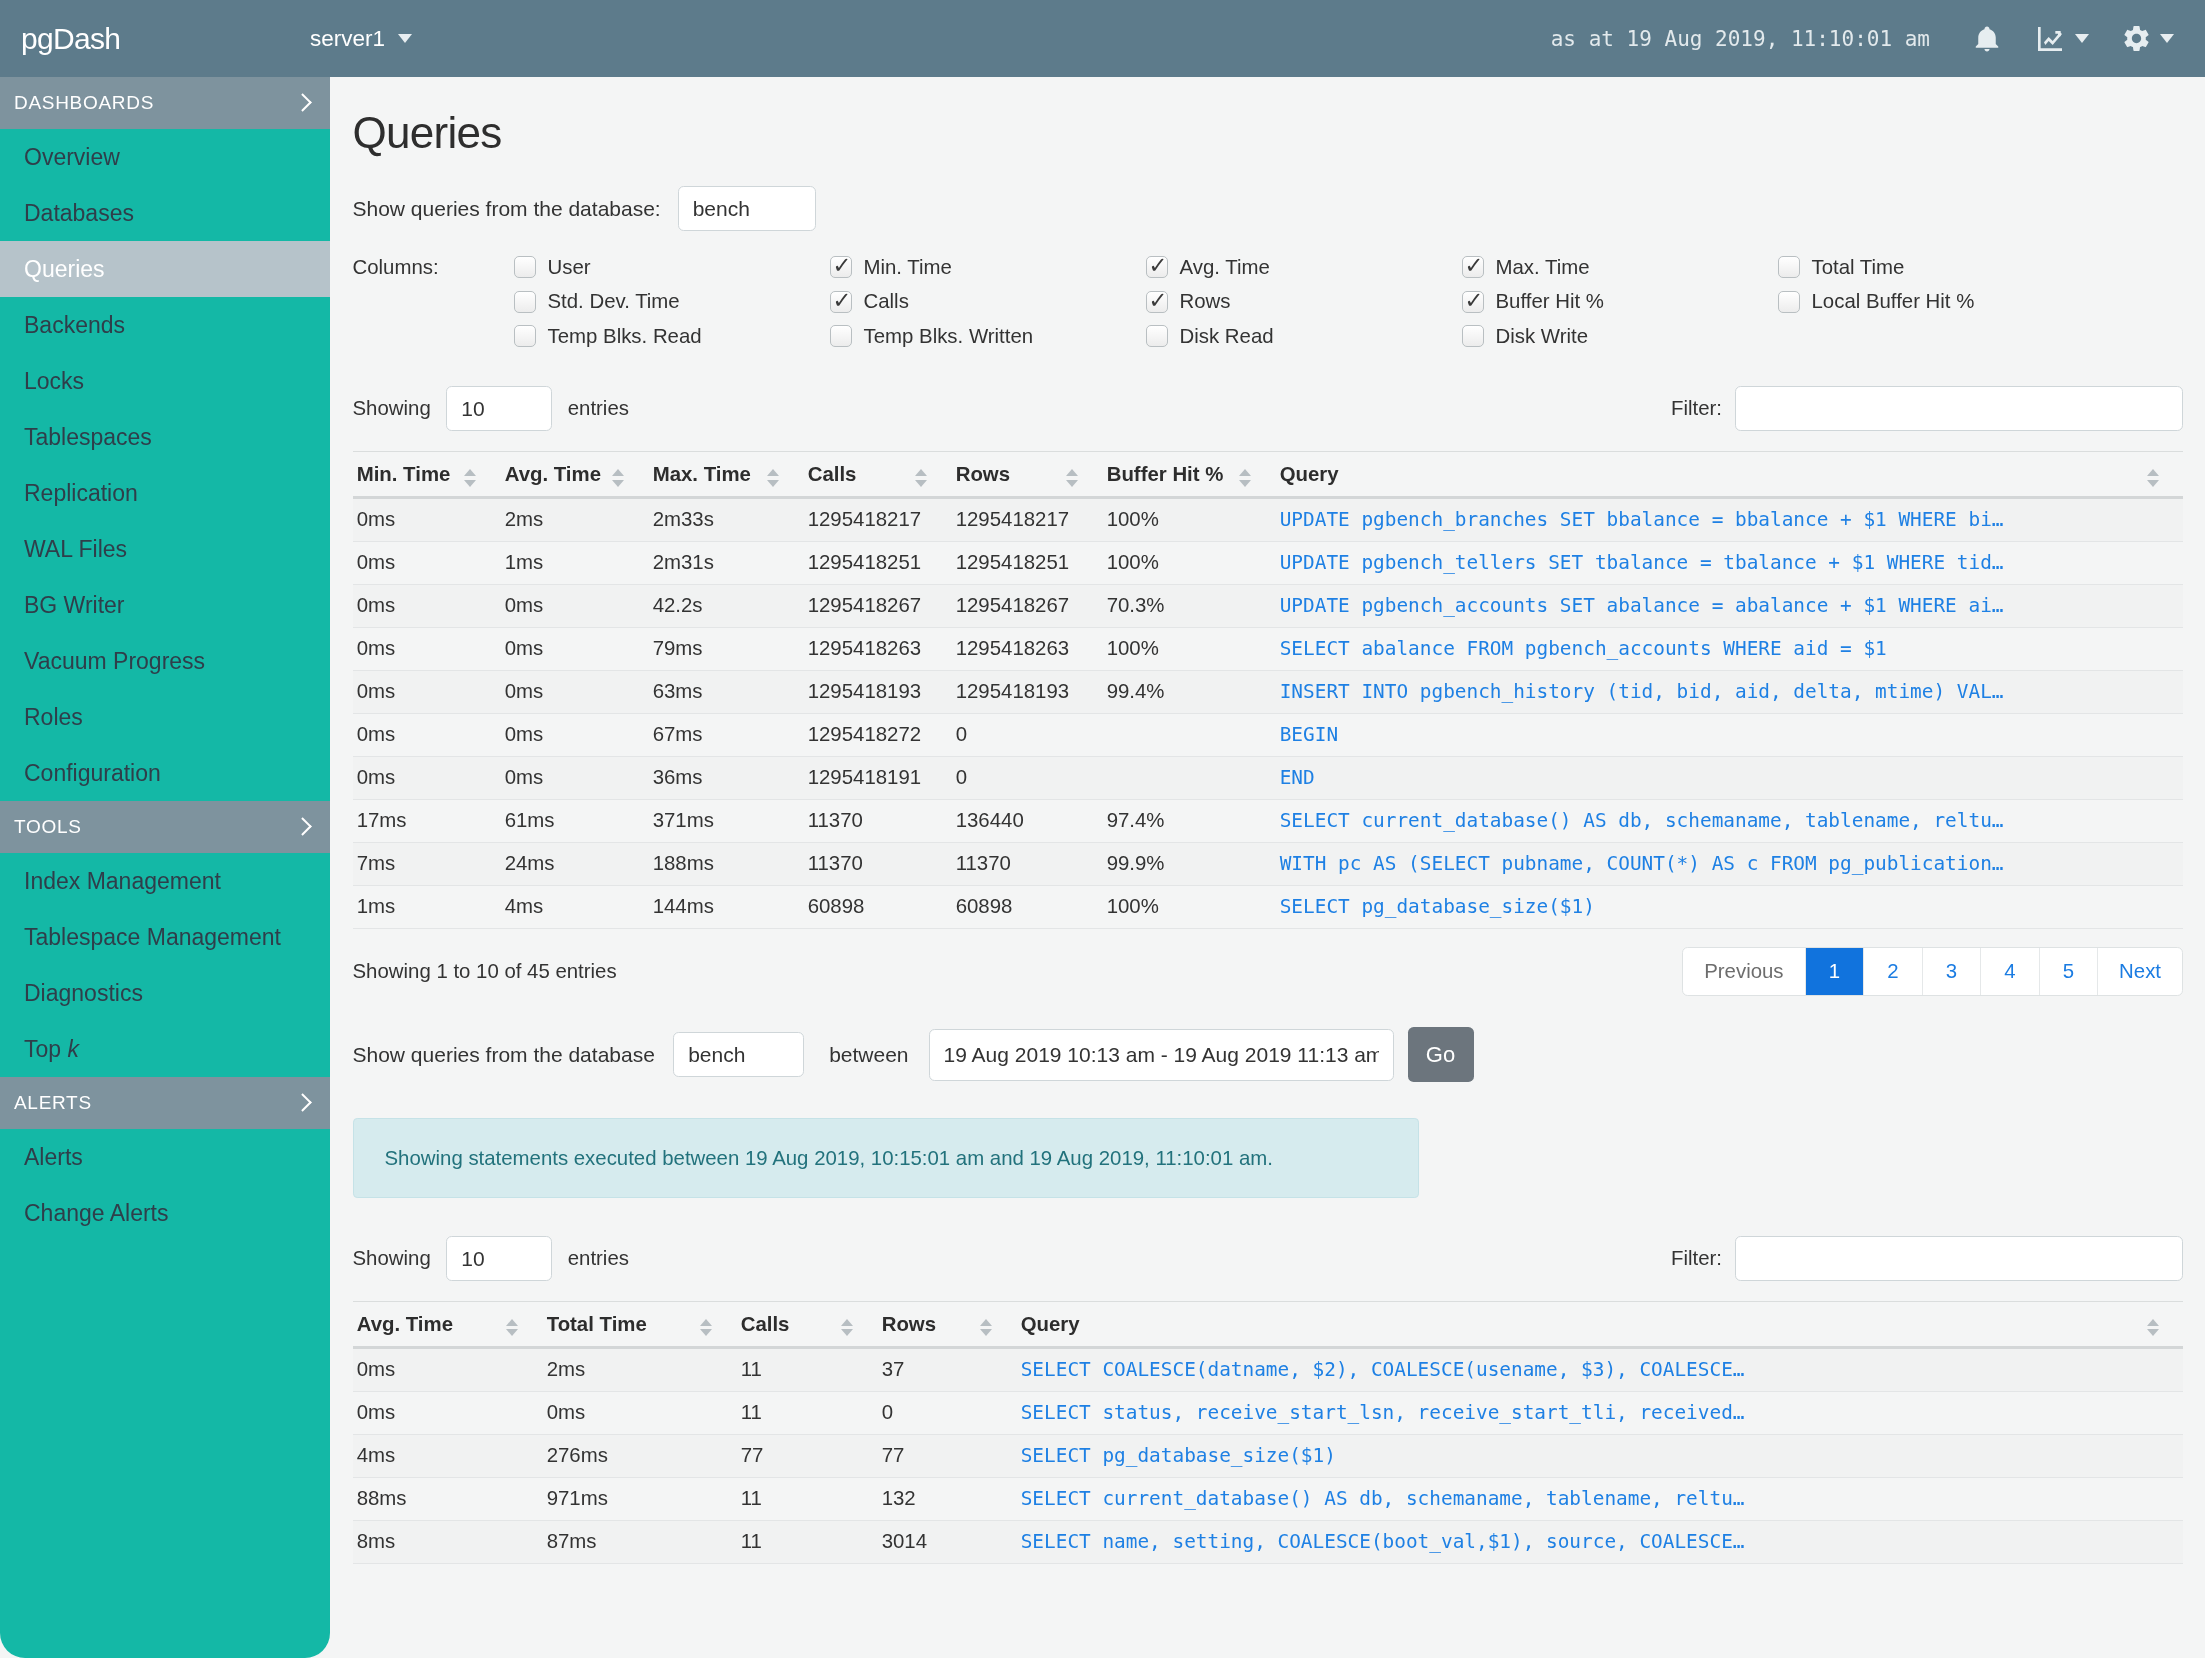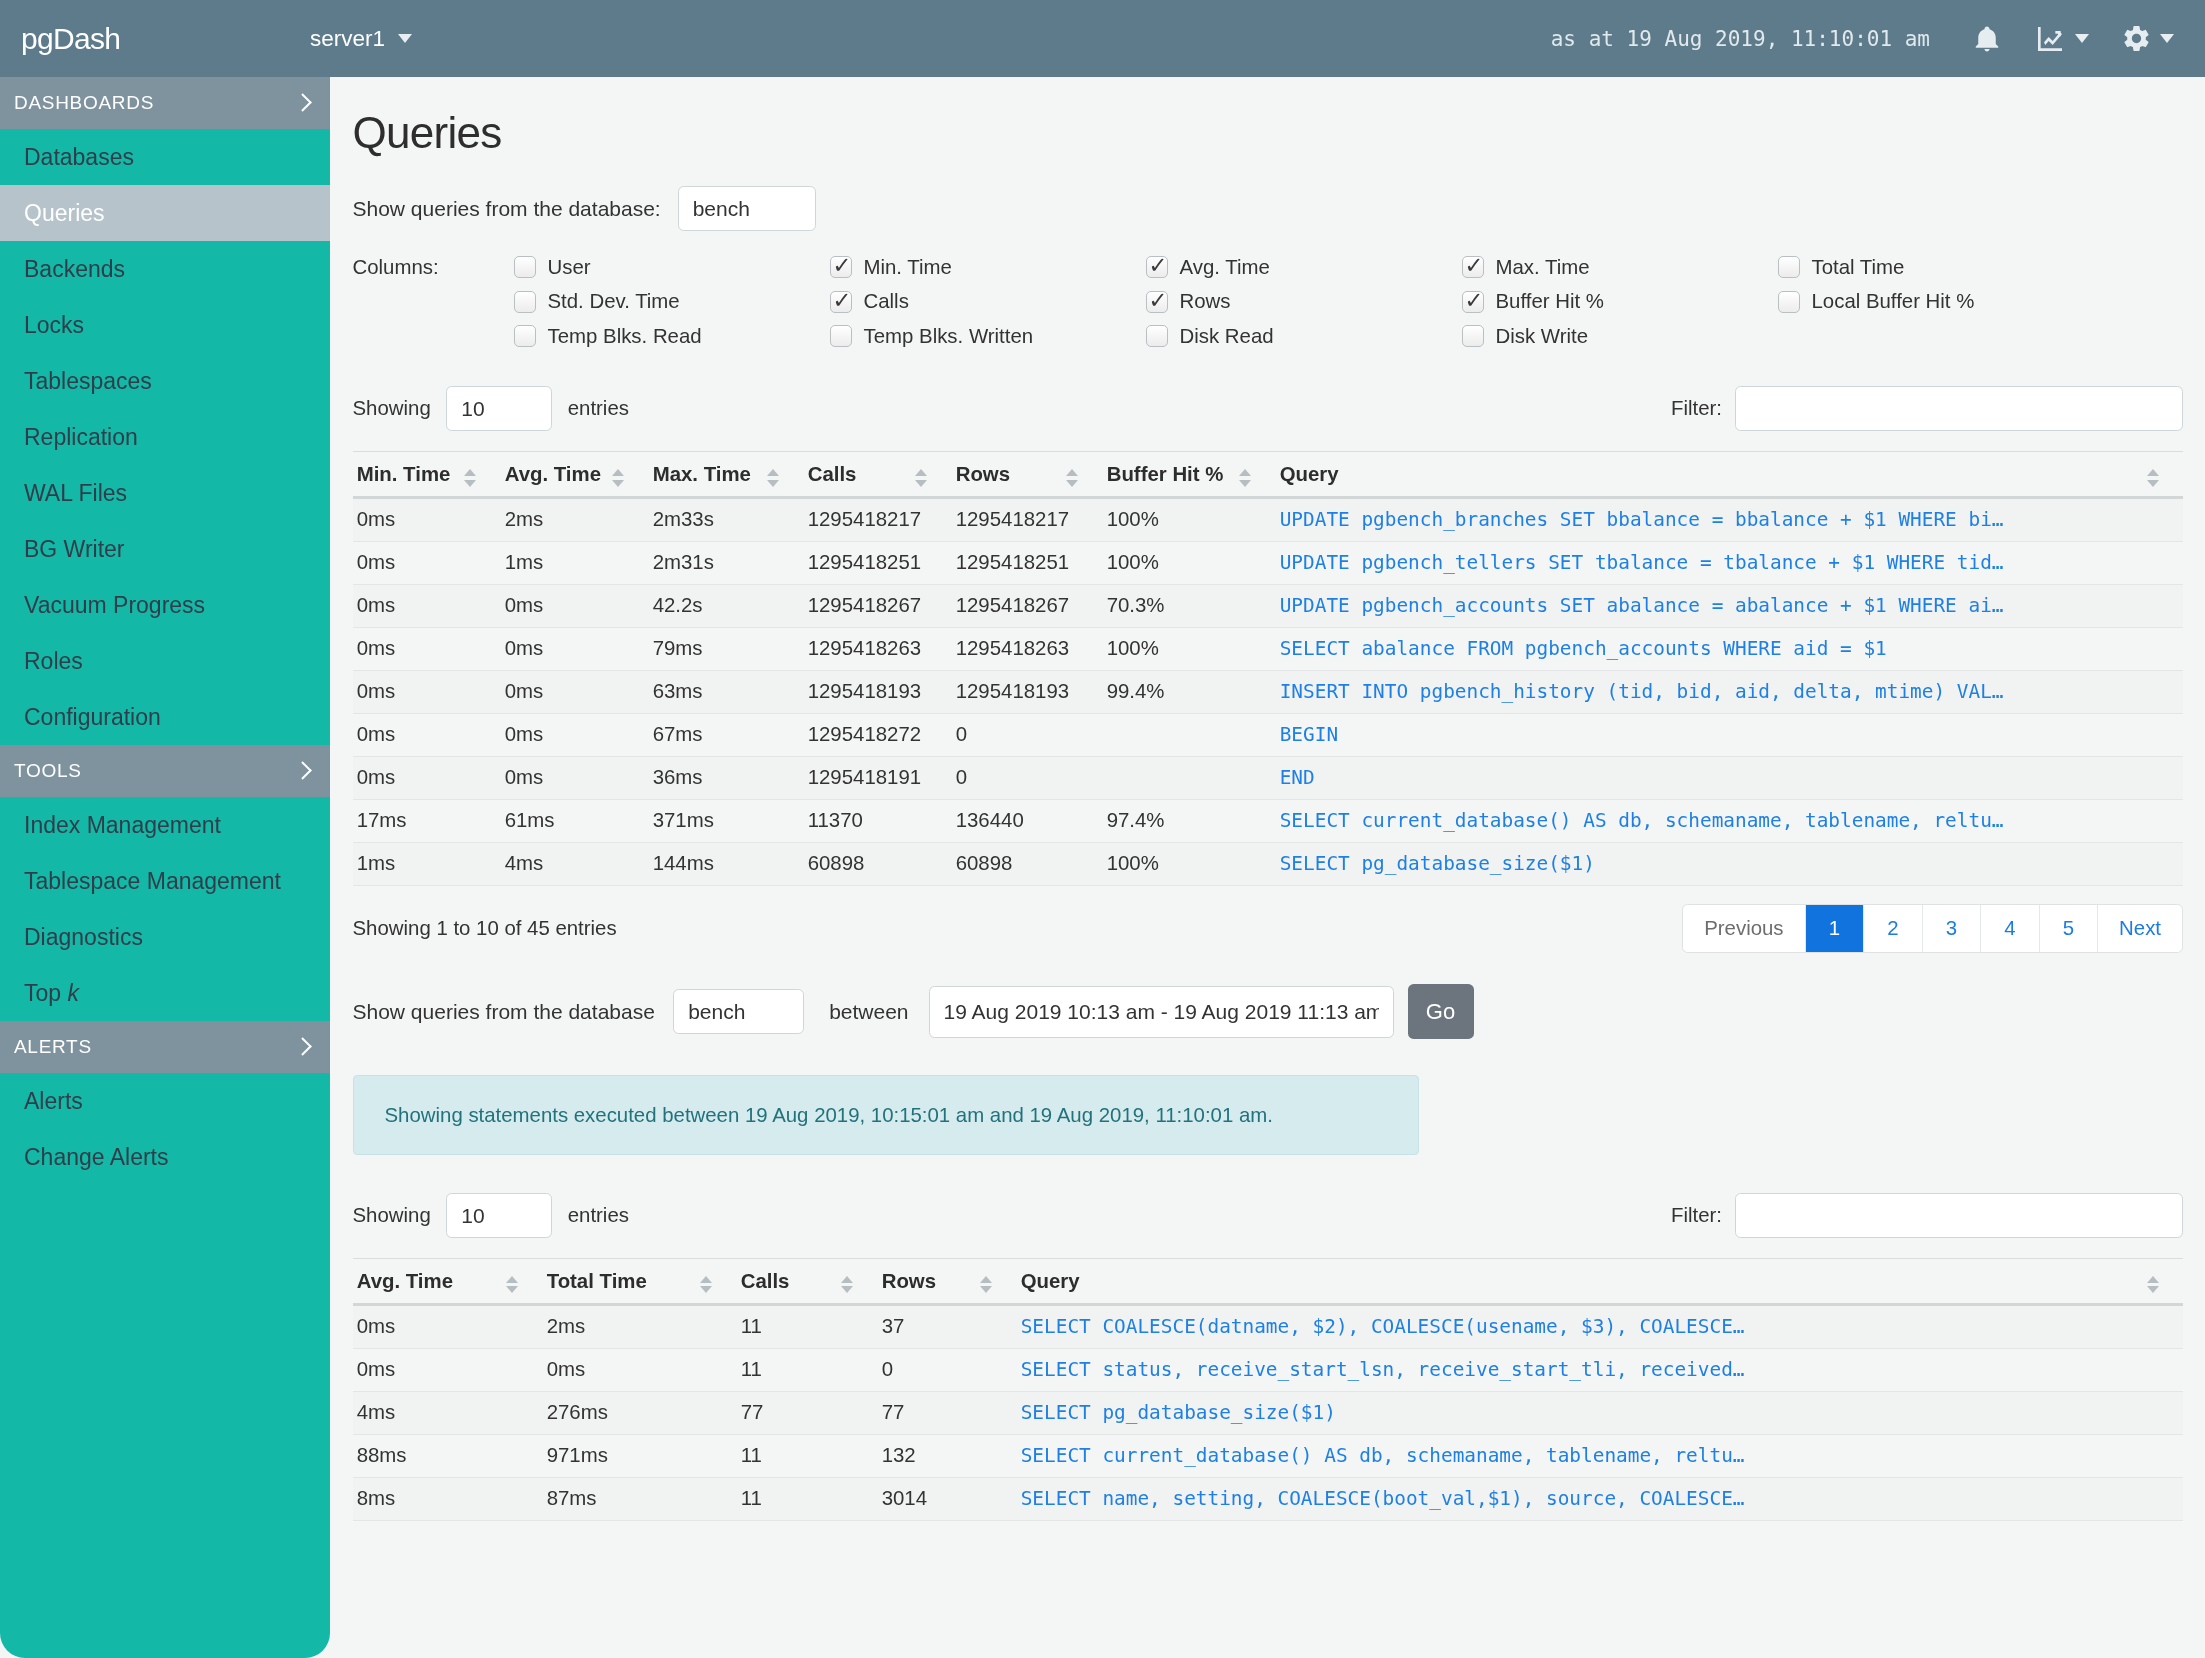--- a/index.html
+++ b/index.html
@@ -104,20 +104,21 @@
   </div>
 </div>
 
 <div class="layout">
 
   <div class="sidebar" id="sidebar">
       <div class="side-header">
         <span>DASHBOARDS</span>
         <span class="chev"></span>
       </div>
+      <div class="side-item">Overview</div>
       <div class="side-item">Databases</div>
       <div class="side-item active">Queries</div>
       <div class="side-item">Backends</div>
       <div class="side-item">Locks</div>
       <div class="side-item">Tablespaces</div>
       <div class="side-item">Replication</div>
       <div class="side-item">WAL Files</div>
       <div class="side-item">BG Writer</div>
       <div class="side-item">Vacuum Progress</div>
       <div class="side-item">Roles</div>
@@ -328,20 +329,29 @@
           <tr>
             <td>17ms</td>
             <td>61ms</td>
             <td>371ms</td>
             <td>11370</td>
             <td>136440</td>
             <td>97.4%</td>
             <td class="query-cell">SELECT current_database() AS db, schemaname, tablename, reltu…</td>
           </tr>
           <tr>
+            <td>7ms</td>
+            <td>24ms</td>
+            <td>188ms</td>
+            <td>11370</td>
+            <td>11370</td>
+            <td>99.9%</td>
+            <td class="query-cell">WITH pc AS (SELECT pubname, COUNT(*) AS c FROM pg_publication…</td>
+          </tr>
+          <tr>
             <td>1ms</td>
             <td>4ms</td>
             <td>144ms</td>
             <td>60898</td>
             <td>60898</td>
             <td>100%</td>
             <td class="query-cell">SELECT pg_database_size($1)</td>
           </tr>
         </tbody>
     </table>

